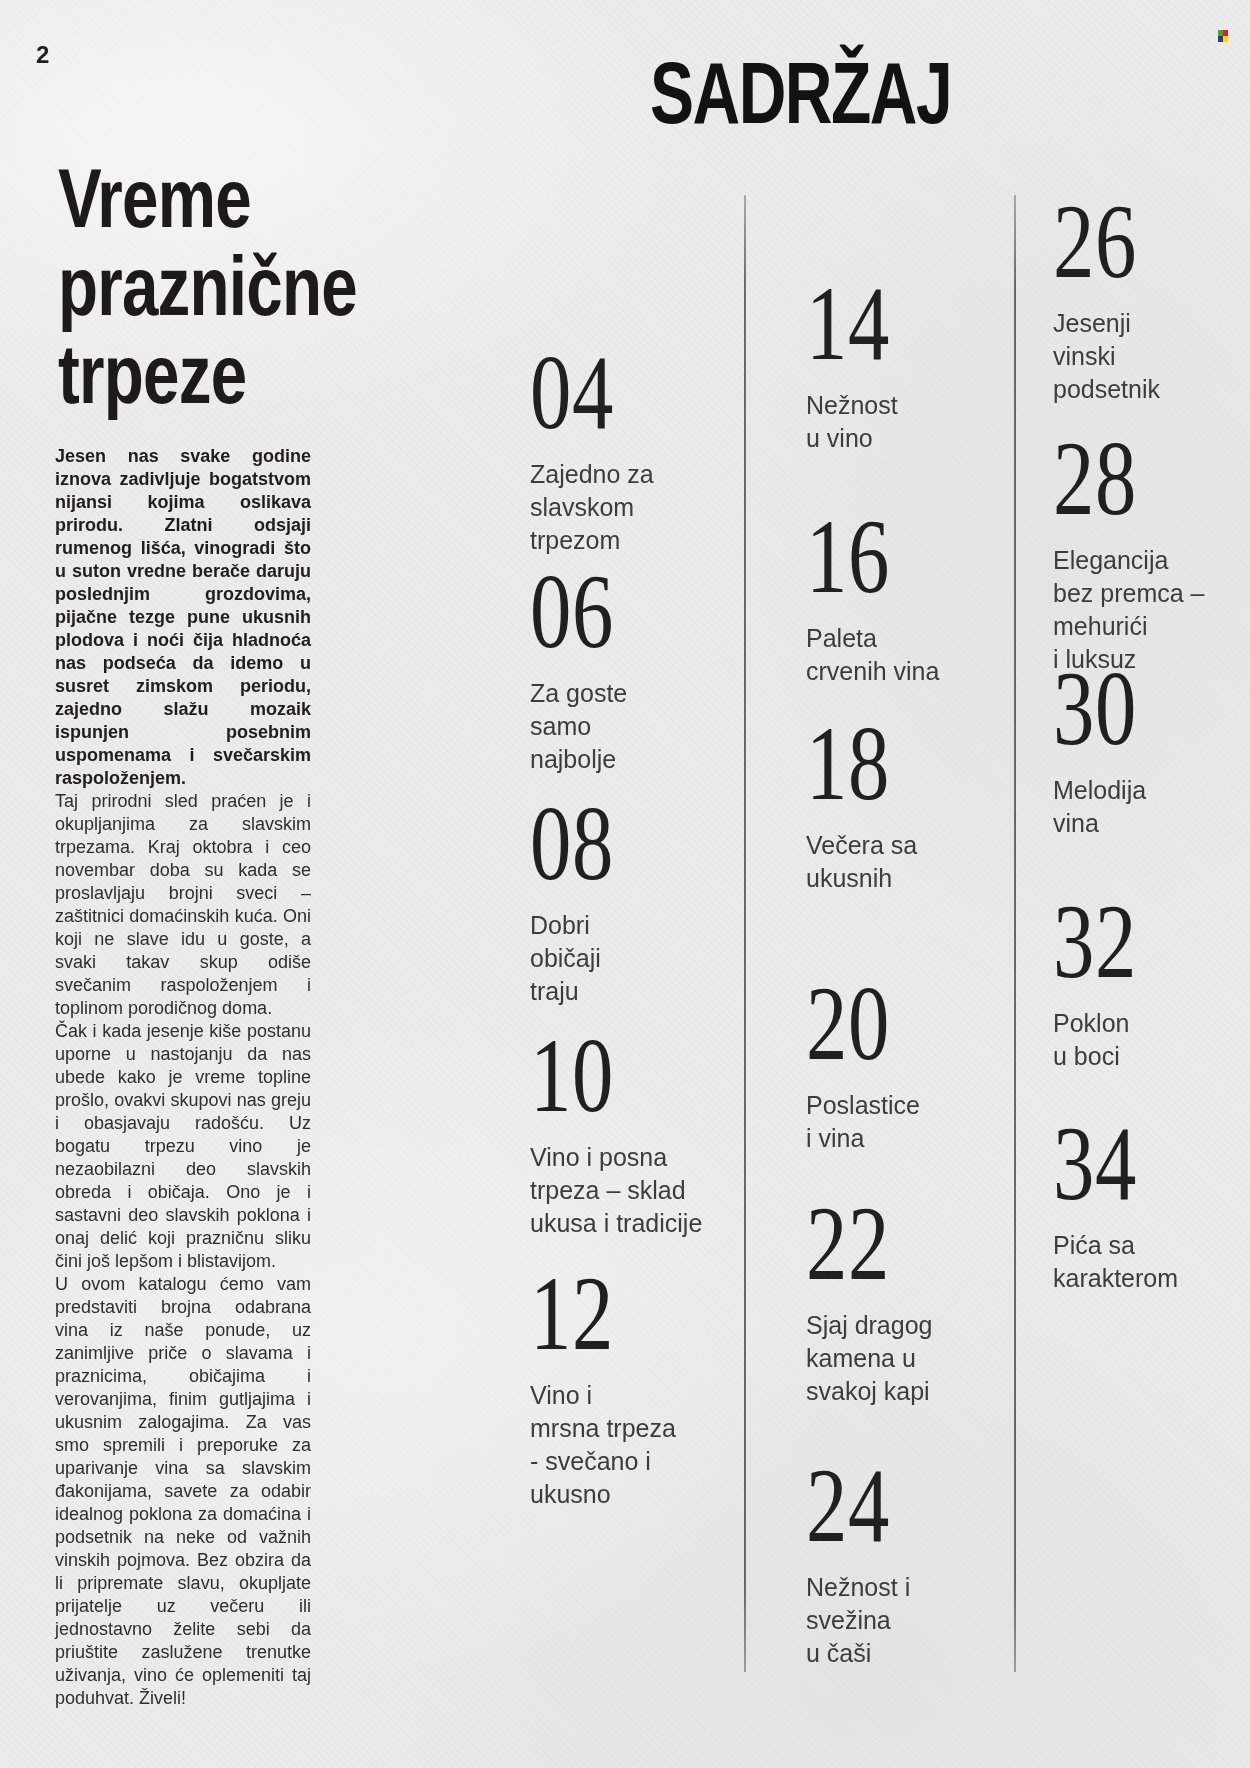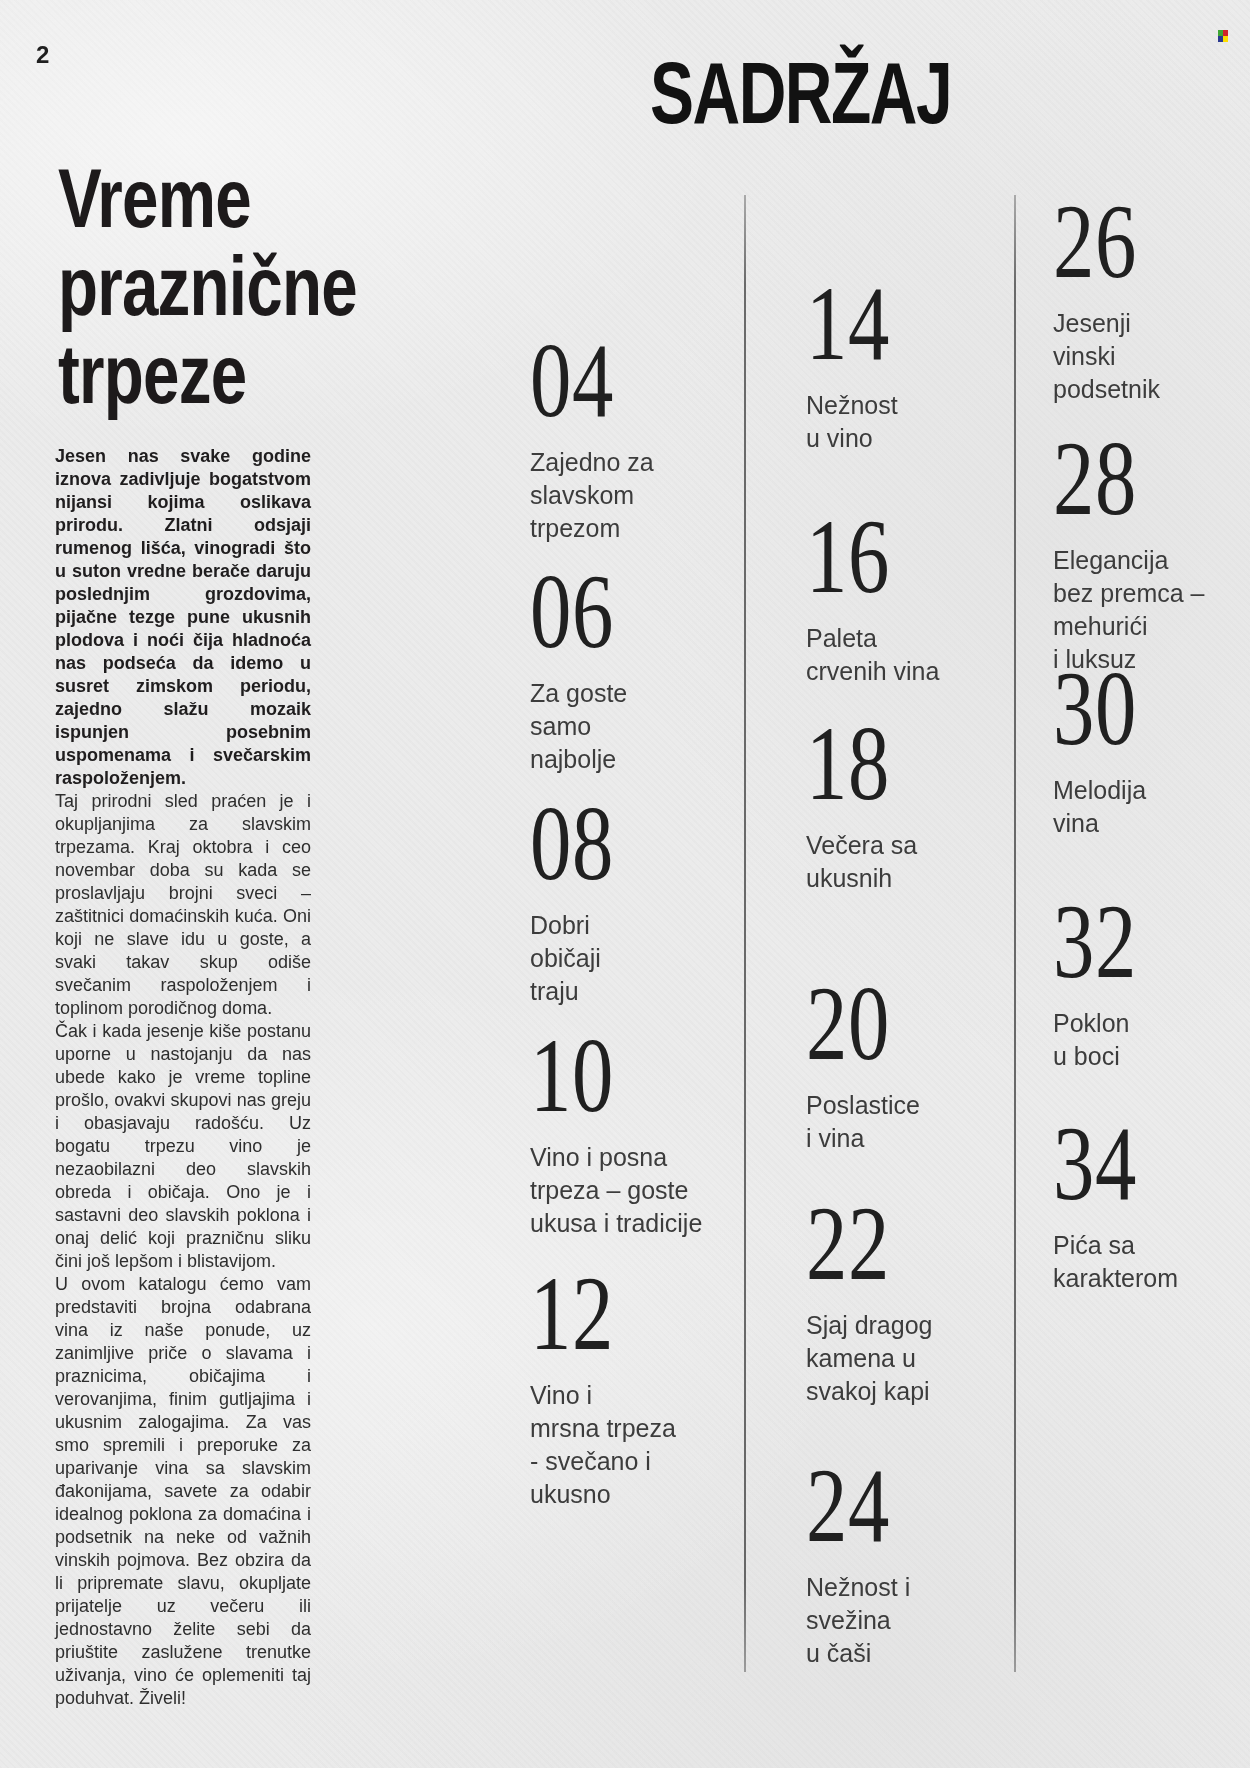--- a/index.html
+++ b/index.html
@@ -88,42 +88,42 @@
     <p class="lead">Jesen nas svake godine iznova zadivljuje bogatstvom nijansi kojima oslikava prirodu. Zlatni odsjaji rumenog lišća, vinogradi što u suton vredne berače daruju poslednjim grozdovima, pijačne tezge pune ukusnih plodova i noći čija hladnoća nas podseća da idemo u susret zimskom periodu, zajedno slažu mozaik ispunjen posebnim uspomenama i svečarskim raspoloženjem.</p>
     <p>Taj prirodni sled praćen je i okupljanjima za slavskim trpezama. Kraj oktobra i ceo novembar doba su kada se proslavljaju brojni sveci – zaštitnici domaćinskih kuća. Oni koji ne slave idu u goste, a svaki takav skup odiše svečanim raspoloženjem i toplinom porodičnog doma.</p>
     <p>Čak i kada jesenje kiše postanu uporne u nastojanju da nas ubede kako je vreme topline prošlo, ovakvi skupovi nas greju i obasjavaju radošću. Uz bogatu trpezu vino je nezaobilazni deo slavskih obreda i običaja. Ono je i sastavni deo slavskih poklona i onaj delić koji prazničnu sliku čini još lepšom i blistavijom.</p>
     <p>U ovom katalogu ćemo vam predstaviti brojna odabrana vina iz naše ponude, uz zanimljive priče o slavama i praznicima, običajima i verovanjima, finim gutljajima i ukusnim zalogajima. Za vas smo spremili i preporuke za uparivanje vina sa slavskim đakonijama, savete za odabir idealnog poklona za domaćina i podsetnik na neke od važnih vinskih pojmova. Bez obzira da li pripremate slavu, okupljate prijatelje uz večeru ili jednostavno želite sebi da priuštite zaslužene trenutke uživanja, vino će oplemeniti taj poduhvat. Živeli!</p>
   </div>
 
   <div class="divider d1"></div>
   <div class="divider d2"></div>
 
   <div class="toc-col c1">
-    <div class="toc-entry" style="top:328px">
+    <div class="toc-entry" style="top:340px">
       <div class="toc-num"><span class="nx">04</span></div>
       <div class="toc-label">Zajedno za
 slavskom
 trpezom</div>
     </div>
     <div class="toc-entry" style="top:559px">
       <div class="toc-num"><span class="nx">06</span></div>
       <div class="toc-label">Za goste
 samo
 najbolje</div>
     </div>
     <div class="toc-entry" style="top:791px">
       <div class="toc-num"><span class="nx">08</span></div>
       <div class="toc-label">Dobri
 običaji
 traju</div>
     </div>
     <div class="toc-entry" style="top:1023px">
       <div class="toc-num"><span class="nx">10</span></div>
       <div class="toc-label">Vino i posna
-trpeza – goste
+trpeza – sklad
 ukusa i tradicije</div>
     </div>
     <div class="toc-entry" style="top:1261px">
       <div class="toc-num"><span class="nx">12</span></div>
       <div class="toc-label">Vino i
 mrsna trpeza
 - svečano i
 ukusno</div>
     </div>
   </div>

